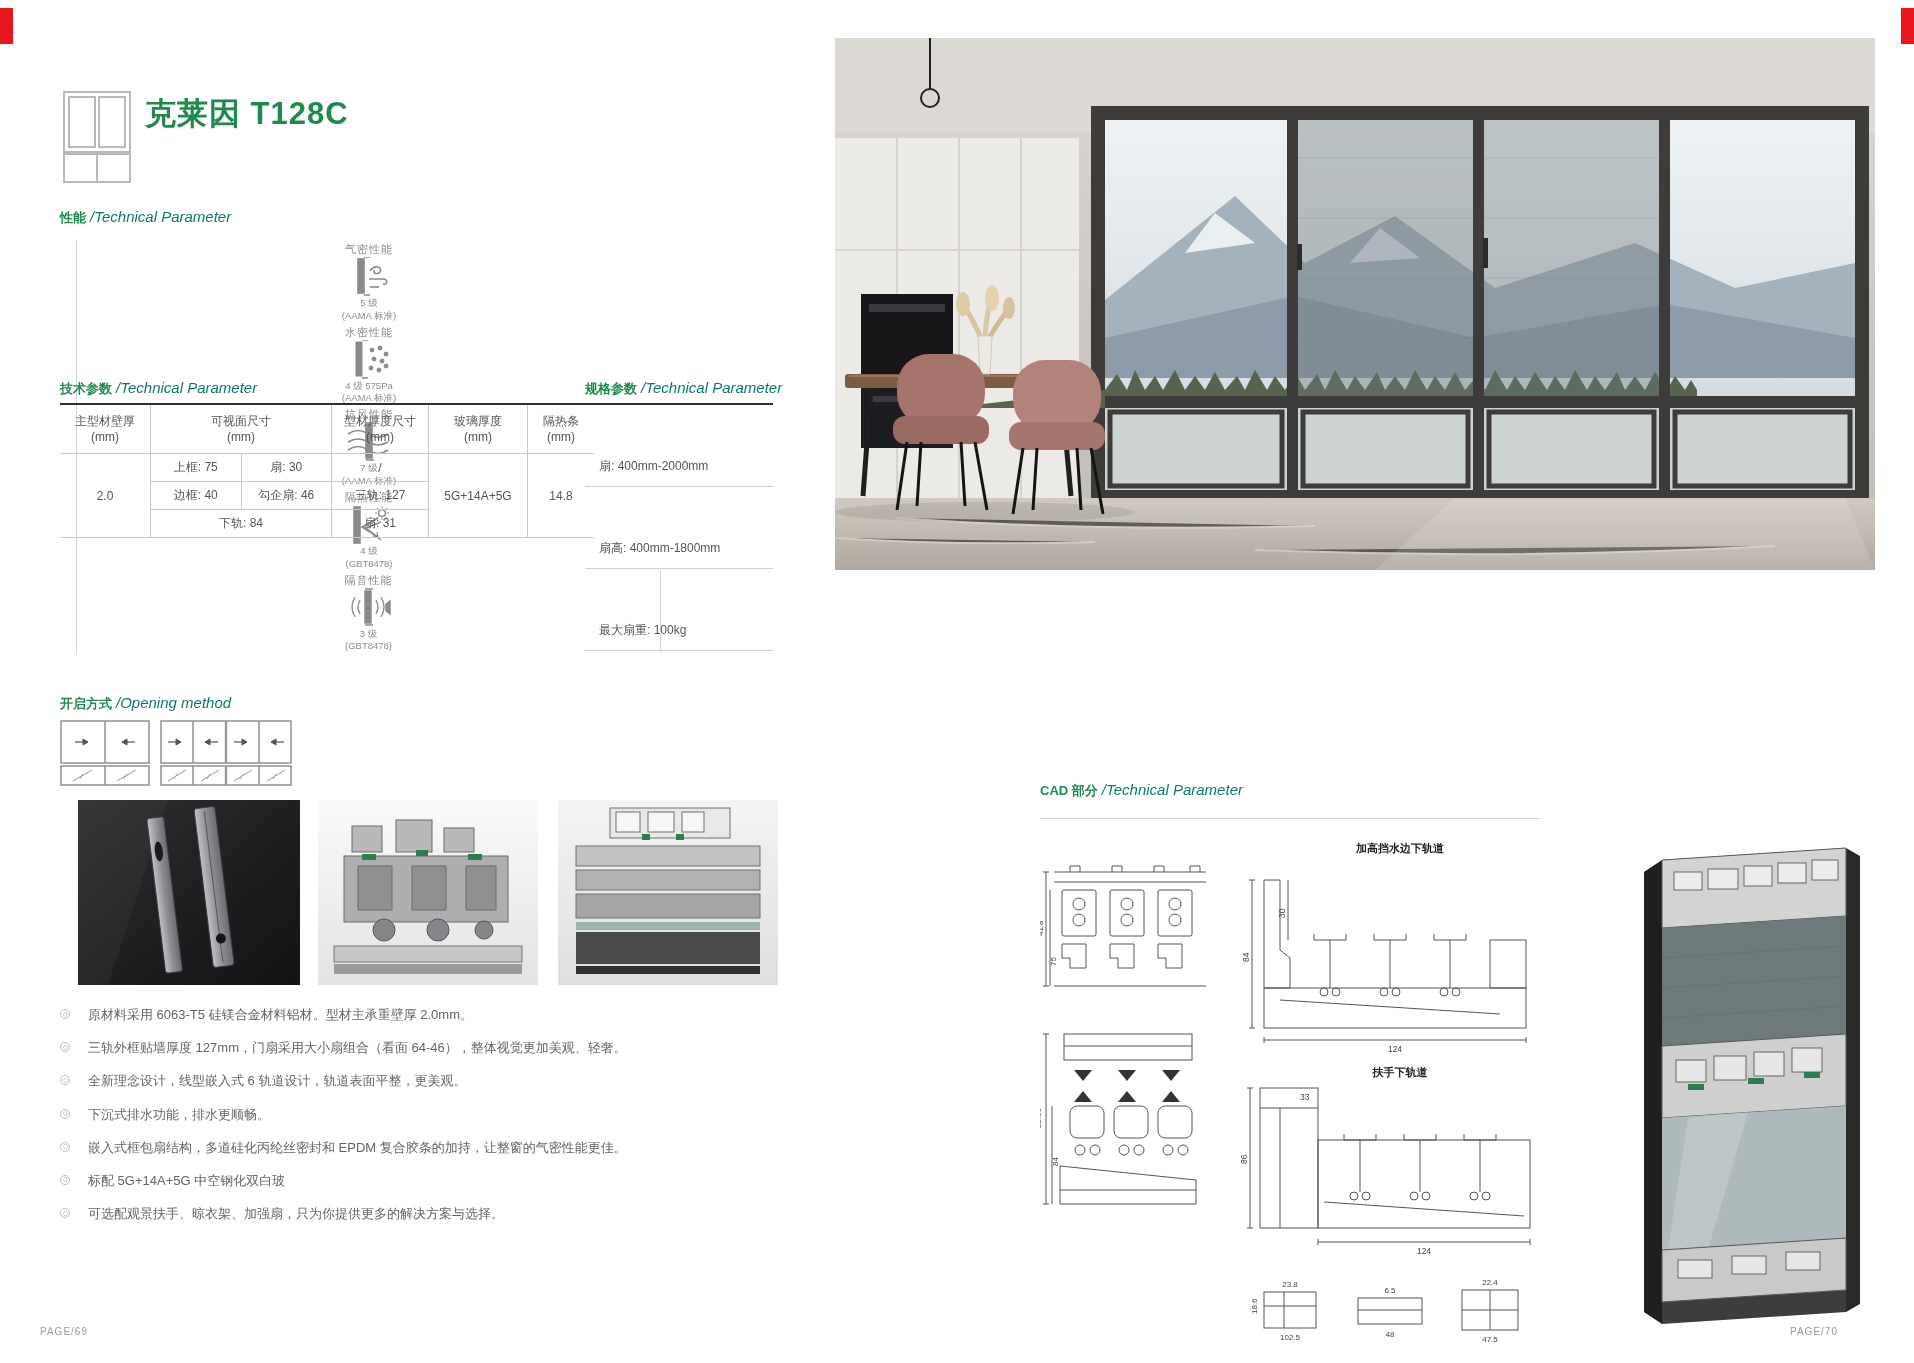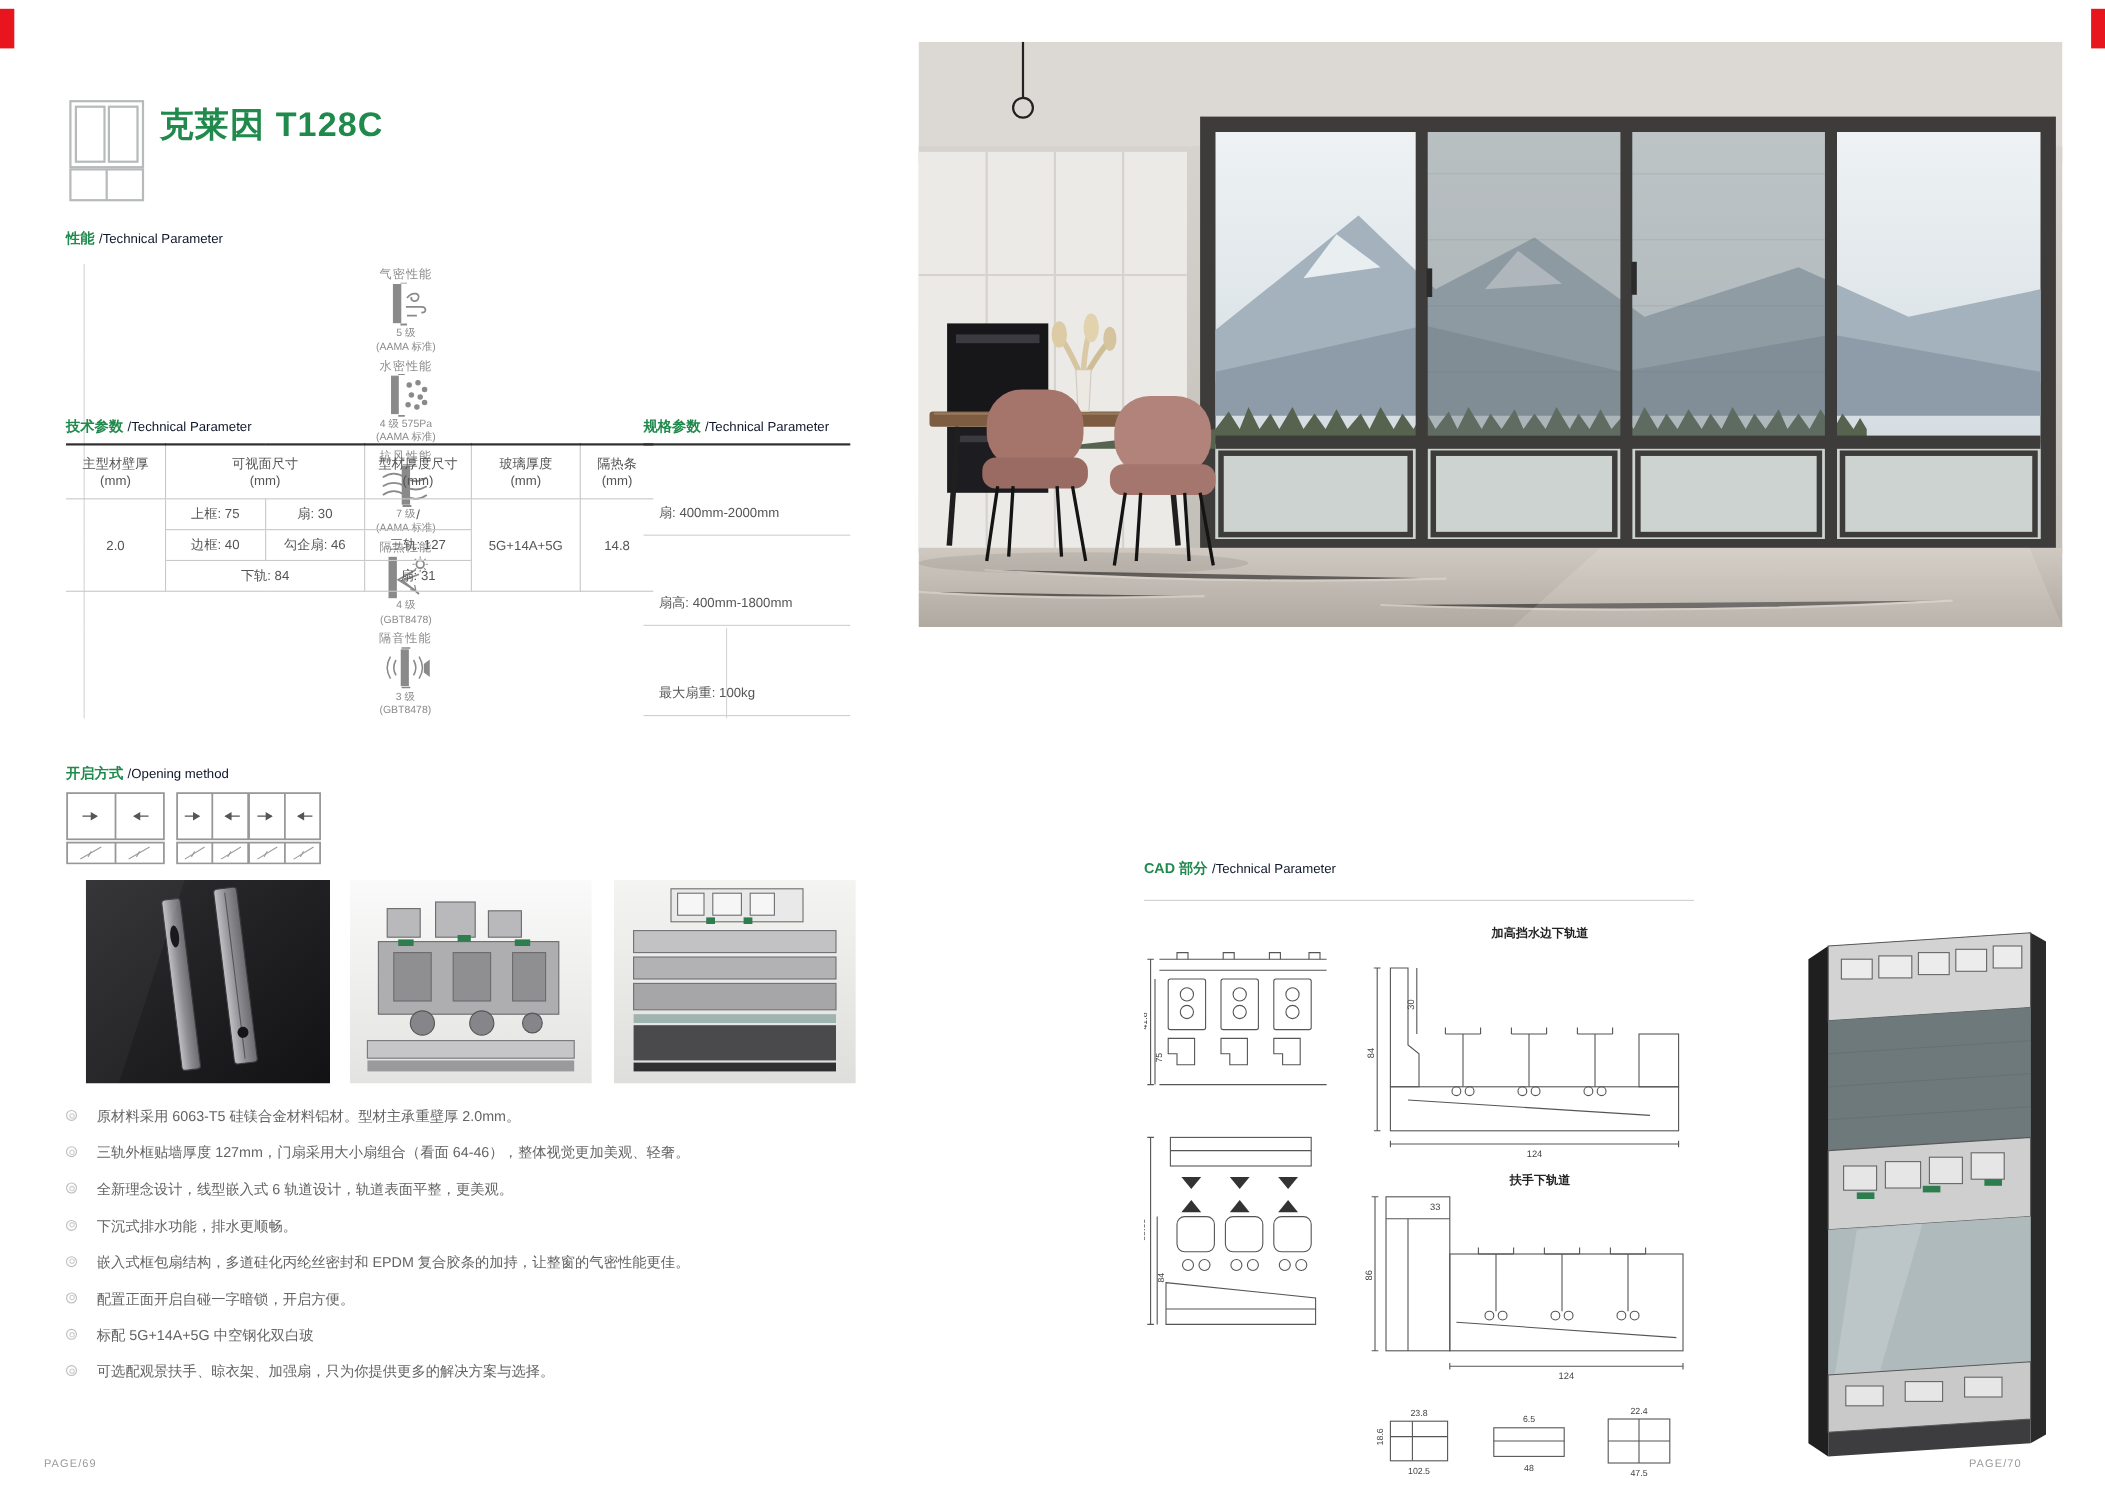--- a/index.html
+++ b/index.html
@@ -3,21 +3,21 @@
 <meta charset="utf-8">
 <style>
   html,body{margin:0;padding:0;background:#ffffff;}
   body{font-family:"Liberation Sans","DejaVu Sans",sans-serif;}
   .sheet{position:relative;width:1914px;height:1363px;background:#ffffff;overflow:hidden;}
   .abs{position:absolute;}
   .bleed{position:absolute;top:8px;width:13px;height:36px;background:#e8141e;}
   
   .sec-head{font-size:13px;display:flex;align-items:baseline;gap:4px;}
   .sec-zh{color:#1f8a4c;font-weight:bold;}
-  .sec-en{color:#0f172a;font-size:12px;}
+  .sec-en{color:#0f766e;font-size:15px;font-style:italic;}
   
   .title{font-size:31px;font-weight:bold;color:#1f8a4c;letter-spacing:1px;}
   .subtitle{font-size:26px;color:#2c9156;letter-spacing:2px;margin-top:10px;}
   
   .perf-row{display:flex;width:585px;height:104px;}
   .perf-col{flex:1;border-left:1px solid #d4d4d4;display:flex;flex-direction:column;align-items:center;justify-content:space-between;padding:2px 0 0 0;}
   .perf-col:last-child{border-right:1px solid #d4d4d4;}
   .perf-name{font-size:11px;color:#8b8b8b;letter-spacing:1px;}
   .perf-rating{font-size:9.5px;color:#8b8b8b;text-align:center;line-height:1.35;}
   
@@ -364,24 +364,20 @@
       <div class="feat">
           <span class="feat-bullet"></span>
           <span class="feat-text">下沉式排水功能，排水更顺畅。</span>
         </div>
       <div class="feat">
           <span class="feat-bullet"></span>
           <span class="feat-text">嵌入式框包扇结构，多道硅化丙纶丝密封和 EPDM 复合胶条的加持，让整窗的气密性能更佳。</span>
         </div>
       <div class="feat">
           <span class="feat-bullet"></span>
-          <span class="feat-text">配置正面开启自碰一字暗锁，开启方便。</span>
-        </div>
-      <div class="feat">
-          <span class="feat-bullet"></span>
           <span class="feat-text">标配 5G+14A+5G 中空钢化双白玻</span>
         </div>
       <div class="feat">
           <span class="feat-bullet"></span>
           <span class="feat-text">可选配观景扶手、晾衣架、加强扇，只为你提供更多的解决方案与选择。</span>
         </div>
     </div>
 
     <div class="abs pagenum" style="left:40px;top:1326px;">PAGE/69</div>
   </div>

